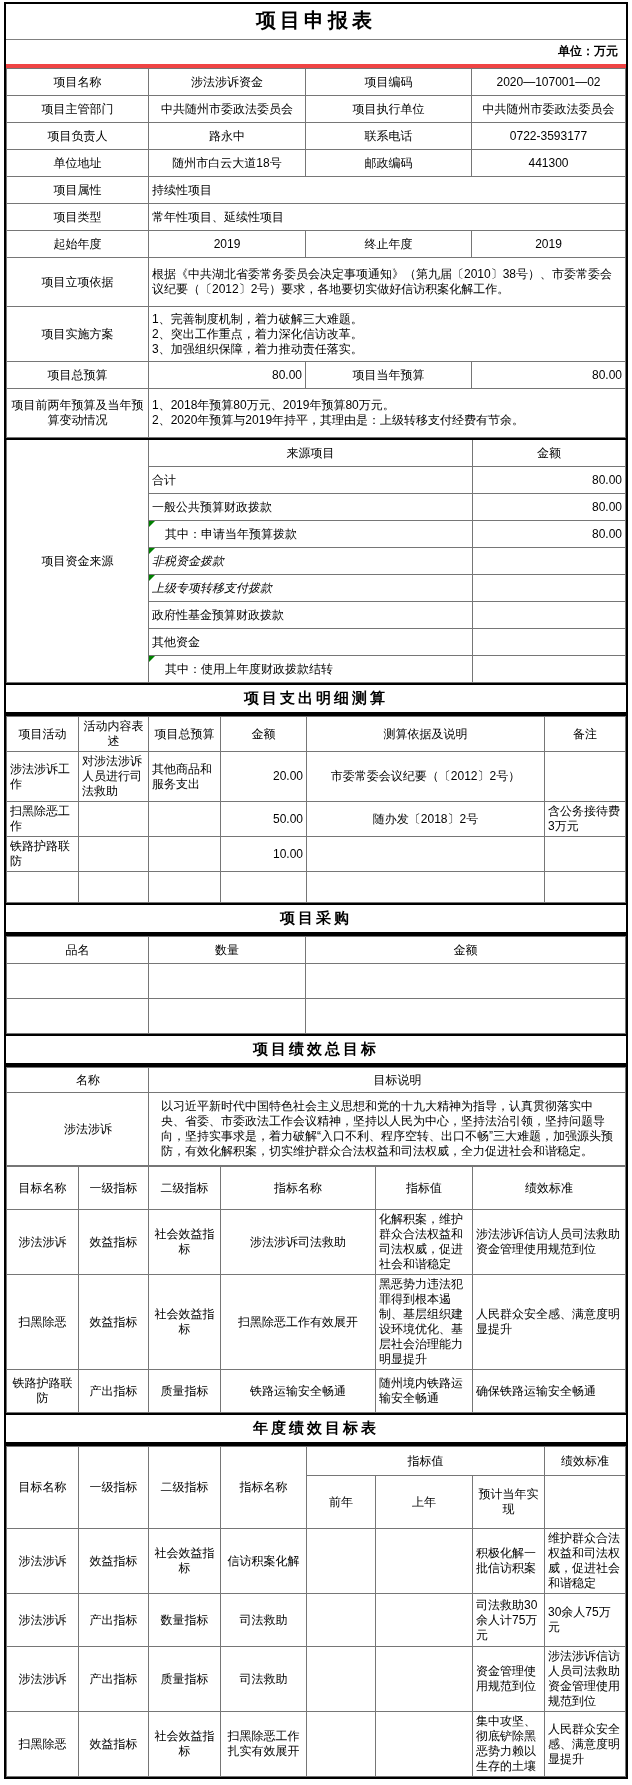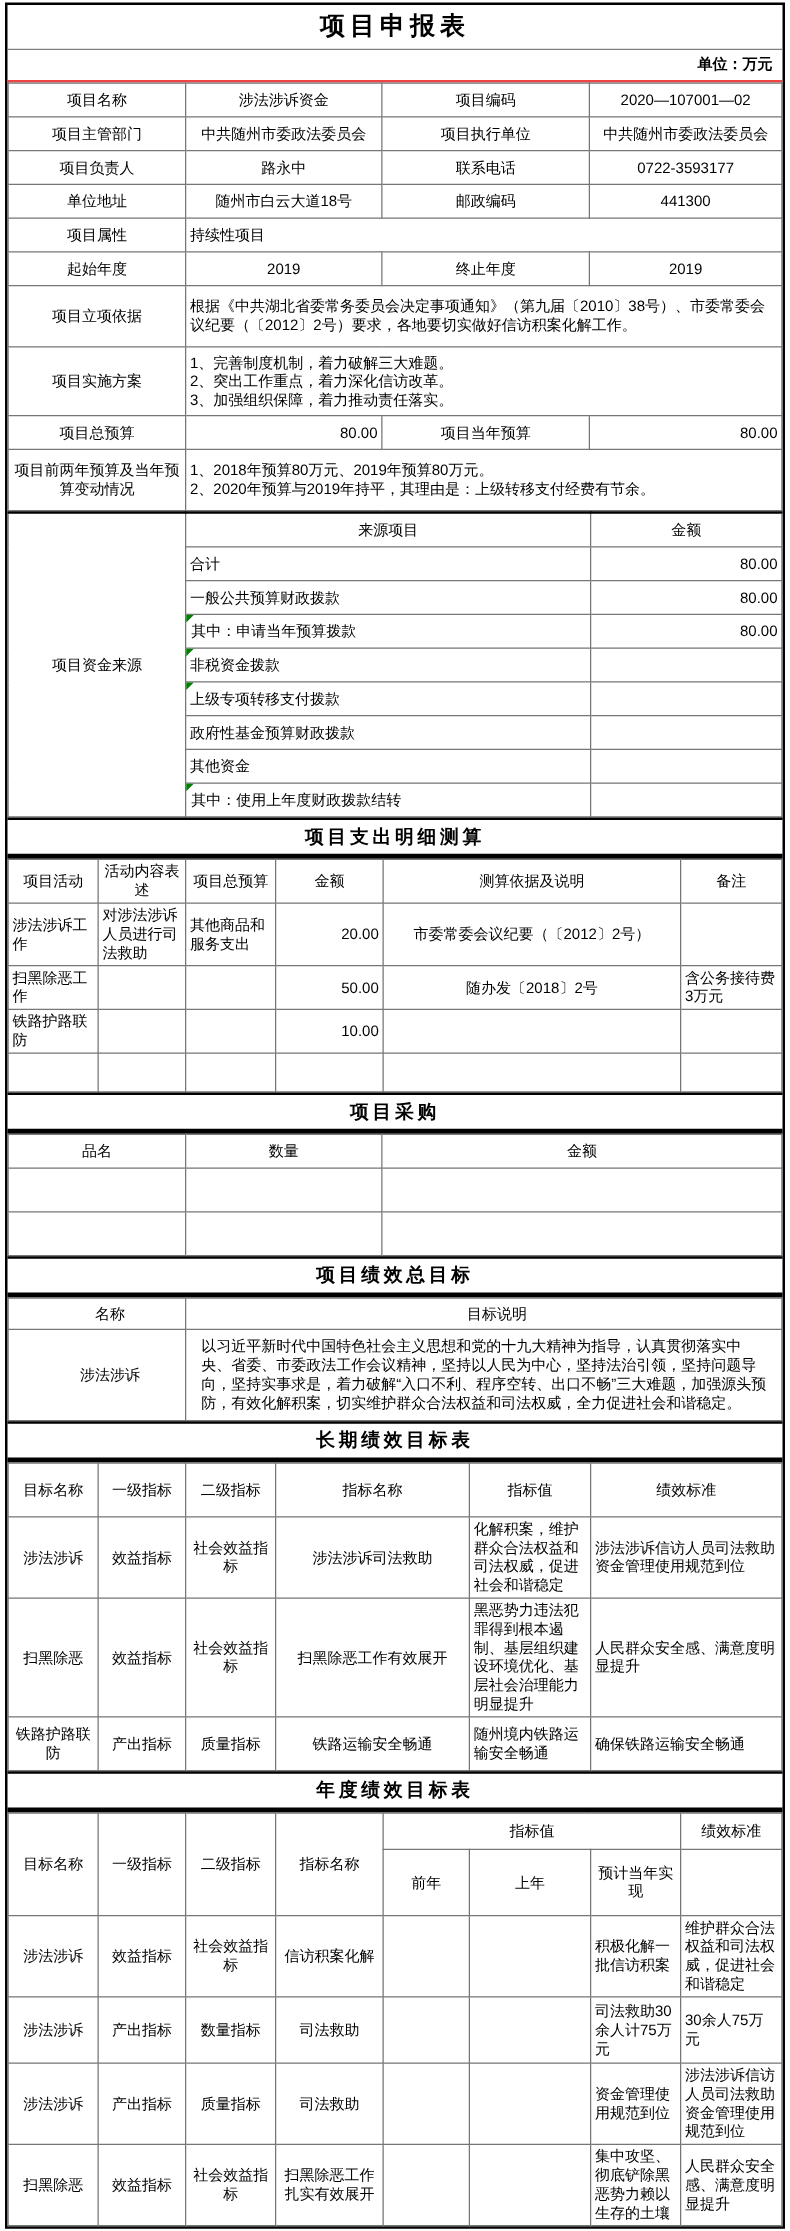--- a/index.html
+++ b/index.html
@@ -1,28 +1,28 @@
 <!DOCTYPE html>
 <html><head>
 <meta charset="utf-8">
 <style>
   html,body{margin:0;padding:0;background:#fff;}
   body{width:632px;font-family:"Liberation Sans","DejaVu Sans",sans-serif;color:#000;}
   .sheet{margin:2px 4px 10px 4px;border:2px solid #000;background:#fff;}
   .title{text-align:center;font-size:20px;font-weight:bold;letter-spacing:4px;padding:3px 0 5px;border-bottom:1px solid #808080;}
-  .unit{text-align:right;font-size:12px;font-weight:bold;padding:3px 8px 4px;border-bottom:2px solid #ef4444;}
+  .unit{text-align:right;font-size:12px;font-weight:bold;padding:3px 8px 4px;border-bottom:4px solid #ef4444;}
   table{border-collapse:collapse;width:100%;table-layout:fixed;}
   td{border:1px solid #767676;font-size:12px;line-height:15px;padding:2px 3px;height:22px;vertical-align:middle;word-break:break-all;}
   .stitle{border-top:2px solid #000;border-bottom:4px solid #000000;text-align:center;font-weight:bold;font-size:15px;letter-spacing:3px;padding:4px 0;}
   .cen{text-align:center;}
   .lft{text-align:left;}
   .amt{text-align:right;padding-left:30px;}
   .pre{white-space:pre-line;}
-  .ind1{padding-left:4px;}
-  .ind2{}
+  .ind1{padding-left:16px;}
+  .ind2{font-style:italic;}
   .h44{height:44px;} .h50{height:50px;} .h34{height:34px;} .h30{height:30px;}
   .tri{position:relative;}
   .flag{position:absolute;top:0;left:0;width:0;height:0;border-top:6px solid #008000;border-right:6px solid transparent;}
   .exp td{height:26px;}
   .goal td{height:20px;padding-left:24px;}
   .lt td{height:38px;}
   .an td{height:48px;}
 </style>
 </head>
 <body>
@@ -62,20 +62,24 @@
       <td class="cen">单位地址</td>
       <td class="cen">随州市白云大道18号</td>
       <td class="cen">邮政编码</td>
       <td class="cen">441300</td>
     </tr>
     <tr>
       <td class="cen">项目属性</td>
       <td class="lft" colspan="3">持续性项目</td>
     </tr>
     <tr>
+      <td class="cen">项目类型</td>
+      <td class="lft" colspan="3">常年性项目、延续性项目</td>
+    </tr>
+    <tr>
       <td class="cen">起始年度</td>
       <td class="cen">2019</td>
       <td class="cen">终止年度</td>
       <td class="cen">2019</td>
     </tr>
     <tr>
       <td class="cen h44">项目立项依据</td>
       <td class="lft" colspan="3">根据《中共湖北省委常务委员会决定事项通知》（第九届〔2010〕38号）、市委常委会议纪要（〔2012〕2号）要求，各地要切实做好信访积案化解工作。</td>
     </tr>
     <tr>
@@ -236,21 +240,20 @@
       <td class="cen">名称</td>
       <td class="cen">目标说明</td>
     </tr>
     <tr>
       <td class="cen">涉法涉诉</td>
       <td class="lft" style="padding:6px 12px">以习近平新时代中国特色社会主义思想和党的十九大精神为指导，认真贯彻落实中央、省委、市委政法工作会议精神，坚持以人民为中心，坚持法治引领，坚持问题导向，坚持实事求是，着力破解“入口不利、程序空转、出口不畅”三大难题，加强源头预防，有效化解积案，切实维护群众合法权益和司法权威，全力促进社会和谐稳定。</td>
     </tr>
   </tbody>
     </table>
 
-  <div class="stitle">长期绩效目标表</div>
   <table class="lt">
     <colgroup>
         <col style="width:72px">
         <col style="width:70px">
         <col style="width:72px">
         <col style="width:155px">
         <col style="width:97px">
         <col>
       </colgroup>
     <tbody>

